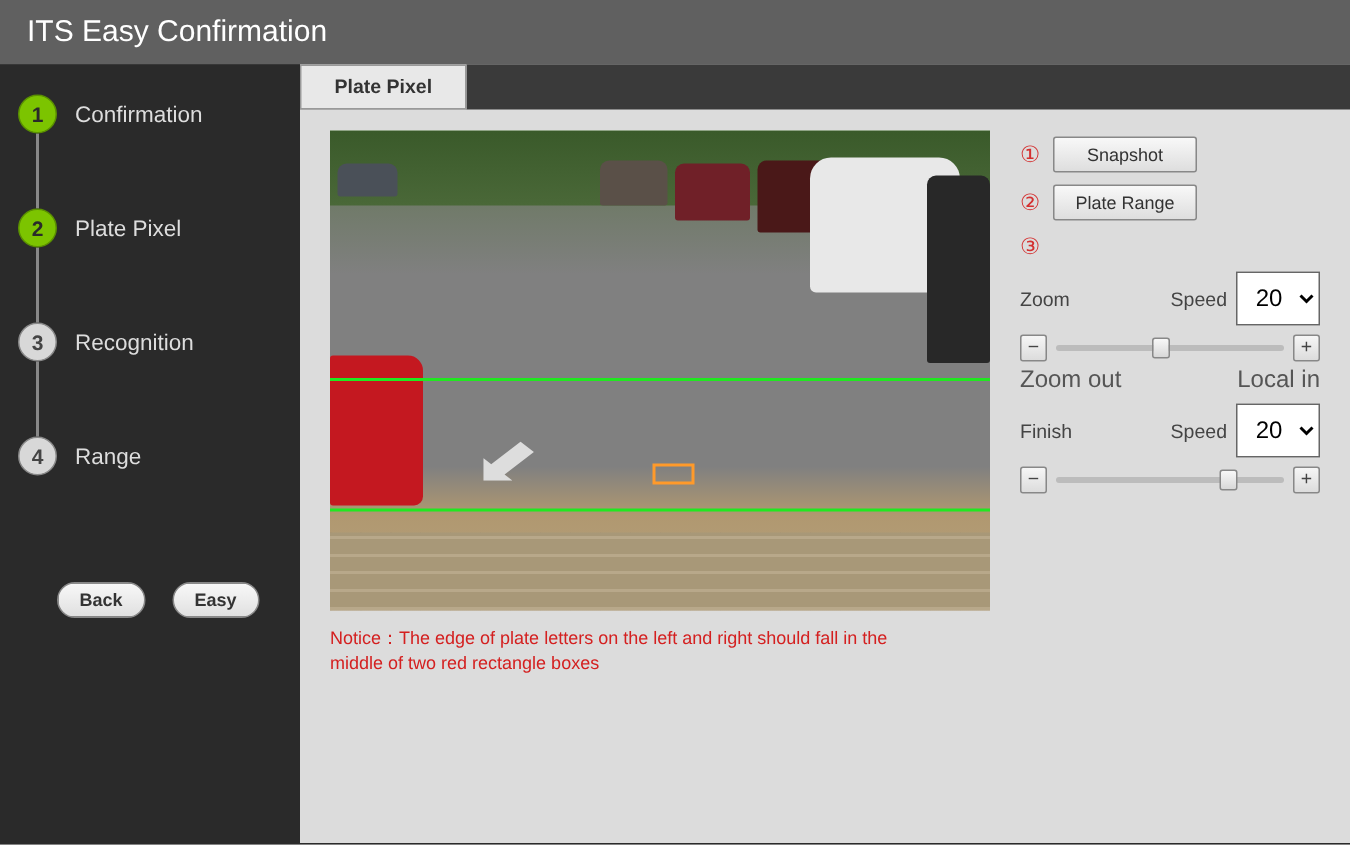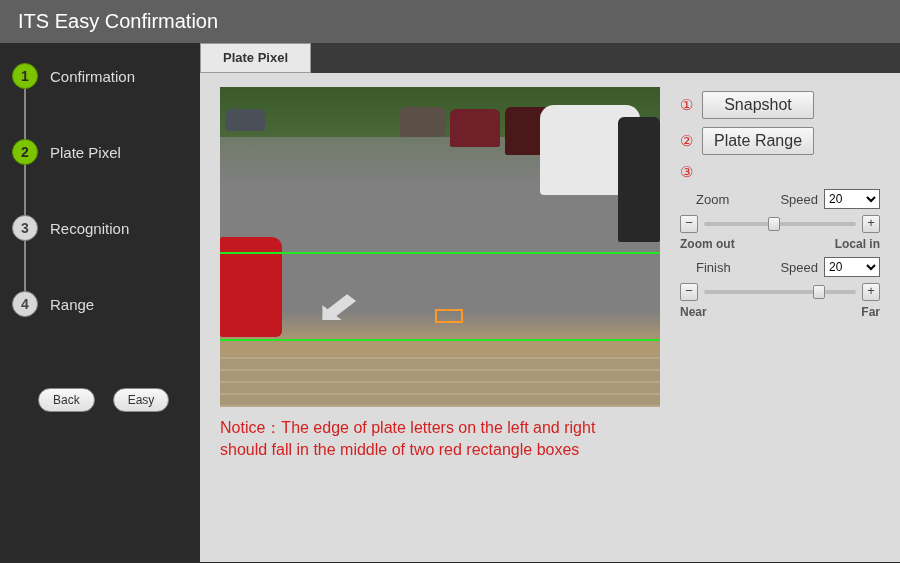--- a/index.html
+++ b/index.html
@@ -12,21 +12,21 @@
   .sidebar { width: 200px; background: #2a2a2a; padding: 20px 12px; position: relative; }
   .steps { position: relative; }
   .step { display: flex; align-items: center; color: #ddd; font-size: 15px; margin-bottom: 50px; position: relative; }
   .step-circle { width: 26px; height: 26px; border-radius: 50%; display: flex; align-items: center; justify-content: center; font-size: 14px; font-weight: bold; margin-right: 12px; z-index: 2; position: relative; }
   .step.done .step-circle, .step.active .step-circle { background: #7cc400; color: #2a2a2a; border: 1px solid #5a9000; }
   .step.pending .step-circle { background: #d8d8d8; color: #444; border: 1px solid #888; }
   .step-line { position: absolute; left: 12px; top: 26px; width: 2px; height: 50px; background: #888; z-index: 1; }
   .step:last-child .step-line { display: none; }
   
   .nav-buttons { position: absolute; bottom: 150px; left: 38px; display: flex; gap: 18px; }
-  .nav-btn { background: linear-gradient(#f8f8f8,#e0e0e0); border: 1px solid #888; padding: 4px 14px; font-size: 12px; font-weight: normal; color: #333; cursor: pointer; border-radius: 12px; }
+  .nav-btn { background: linear-gradient(#f8f8f8,#e0e0e0); border: 1px solid #888; padding: 4px 14px; font-size: 12px; font-weight: bold; color: #333; cursor: pointer; border-radius: 12px; }
   
   .content { flex: 1; background: #dcdcdc; padding: 0; }
   
   .tab-bar { background: #3a3a3a; height: 30px; display: flex; }
   .tab { background: #e8e8e8; color: #333; padding: 6px 22px; font-size: 13px; font-weight: bold; border: 1px solid #999; }
   
   .content-body { padding: 14px 20px; display: flex; gap: 20px; }
   
   .preview-col { width: 440px; }
   .preview { width: 440px; height: 320px; position: relative; background: linear-gradient(180deg, #7a9b6a 0%, #6a7860 10%, #808080 30%, #808080 70%, #b09870 80%, #b8a380 100%); overflow: hidden; }
@@ -51,36 +51,36 @@
   .plate-eu { width: 14px; height: 22px; background: #2040c0; margin-right: 4px; }
   .plate-text { font-family: monospace; font-weight: bold; font-size: 18px; letter-spacing: 1px; color: #222; }
   .plate-text .last { background: #ffd820; padding: 0 2px; }
   .plate-dim { position: relative; height: 26px; margin-top: 2px; }
   .dim-line { position: absolute; top: 10px; left: 2px; right: 2px; border-top: 1px solid #333; }
   .dim-line::before, .dim-line::after { content: ''; position: absolute; top: -4px; width: 0; height: 0; border-top: 5px solid transparent; border-bottom: 5px solid transparent; }
   .dim-line::before { left: 0; border-right: 8px solid #333; }
   .dim-line::after { right: 0; border-left: 8px solid #333; }
   .dim-check { position: absolute; left: 50%; top: 0; transform: translateX(-50%); width: 22px; height: 22px; border: 2px solid #333; border-radius: 50%; background: #fff; display: flex; align-items: center; justify-content: center; font-size: 14px; }
   
-  .notice { color: #d42020; font-size: 16px; margin-top: 10px; line-height: 1.4; max-width: 400px; }
+  .notice { color: #d42020; font-size: 12px; margin-top: 10px; line-height: 1.4; max-width: 400px; }
   
   .controls-col { flex: 1; padding-top: 4px; font-size: 13px; color: #444; }
   .ctrl-row { display: flex; align-items: center; margin-bottom: 8px; }
   .circ-num { color: #d43030; font-size: 15px; width: 22px; }
-  .ctrl-btn { background: linear-gradient(#f8f8f8,#dedede); border: 1px solid #888; padding: 4px 0; width: 112px; font-size: 16px; color: #333; cursor: pointer; border-radius: 2px; }
+  .ctrl-btn { background: linear-gradient(#f8f8f8,#dedede); border: 1px solid #888; padding: 4px 0; width: 96px; font-size: 12px; color: #333; cursor: pointer; border-radius: 2px; }
   
   .sl-group { margin-top: 6px; }
-  .sl-head { display: flex; align-items: center; gap: 18px; margin-bottom: 6px; margin-left: 16px; }
+  .sl-head { display: flex; align-items: center; gap: 18px; margin-bottom: 6px; }
   .sl-head .spd { margin-left: auto; display: flex; align-items: center; gap: 6px; }
-  .speed-select { width: 56px; height: 20px; border: 1px solid #666; font-size: 12px; background: #fff; }
+  .speed-select { width: 56px; height: 36px; border: 1px solid #666; font-size: 16px; background: #fff; text-align: center; }
   .sl-track-row { display: flex; align-items: center; gap: 6px; }
   .sq-btn { width: 18px; height: 18px; border: 1px solid #888; background: linear-gradient(#f6f6f6,#dcdcdc); font-size: 13px; line-height: 14px; text-align: center; cursor: pointer; color: #444; border-radius: 2px; }
   .track { flex: 1; height: 4px; background: #bcbcbc; border-radius: 2px; position: relative; }
   .thumb { position: absolute; top: -5px; width: 12px; height: 14px; background: linear-gradient(#f8f8f8,#d8d8d8); border: 1px solid #888; border-radius: 2px; cursor: pointer; }
-  .sl-labels { display: flex; justify-content: space-between; margin-top: 4px; font-size: 12px; color: #555; font-weight: bold; }
+  .sl-labels { display: flex; justify-content: space-between; margin-top: 4px; font-size: 16px; color: #555; }
 </style>
 </head>
 <body>
 
 <div class="header">
   <span>ITS Easy Confirmation</span>
 </div>
 
 <div class="layout">
   <div class="sidebar">
@@ -177,21 +177,17 @@
               <select class="speed-select"><option>20</option></select>
             </div>
           </div>
           <div class="sl-track-row">
             <div class="sq-btn">−</div>
             <div class="track">
               <div class="thumb" style="left:72%"></div>
             </div>
             <div class="sq-btn">+</div>
           </div>
-          <div class="sl-labels">
-            <span>Near</span>
-            <span>Far</span>
-          </div>
         </div>
       </div>
     </div>
   </div>
 </div>
 
 </body></html>

